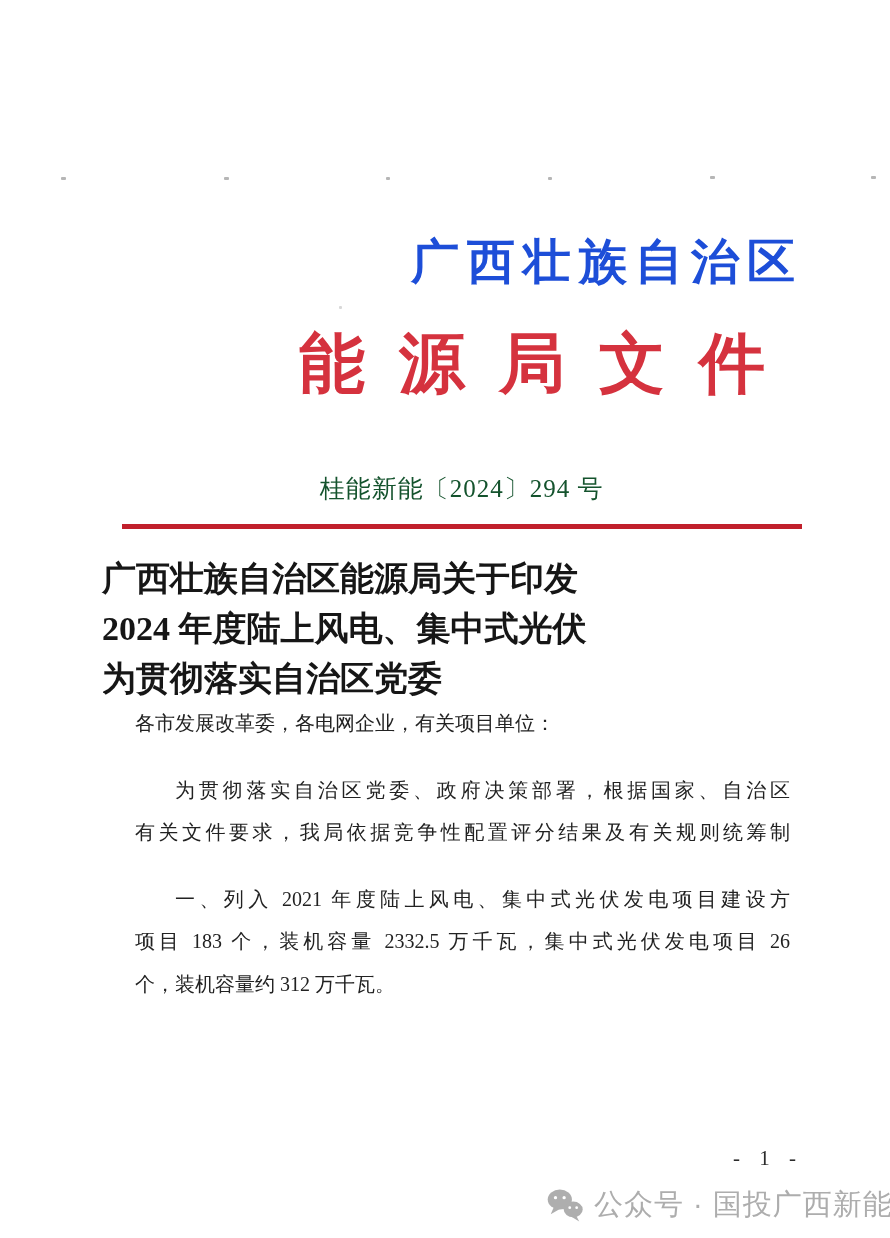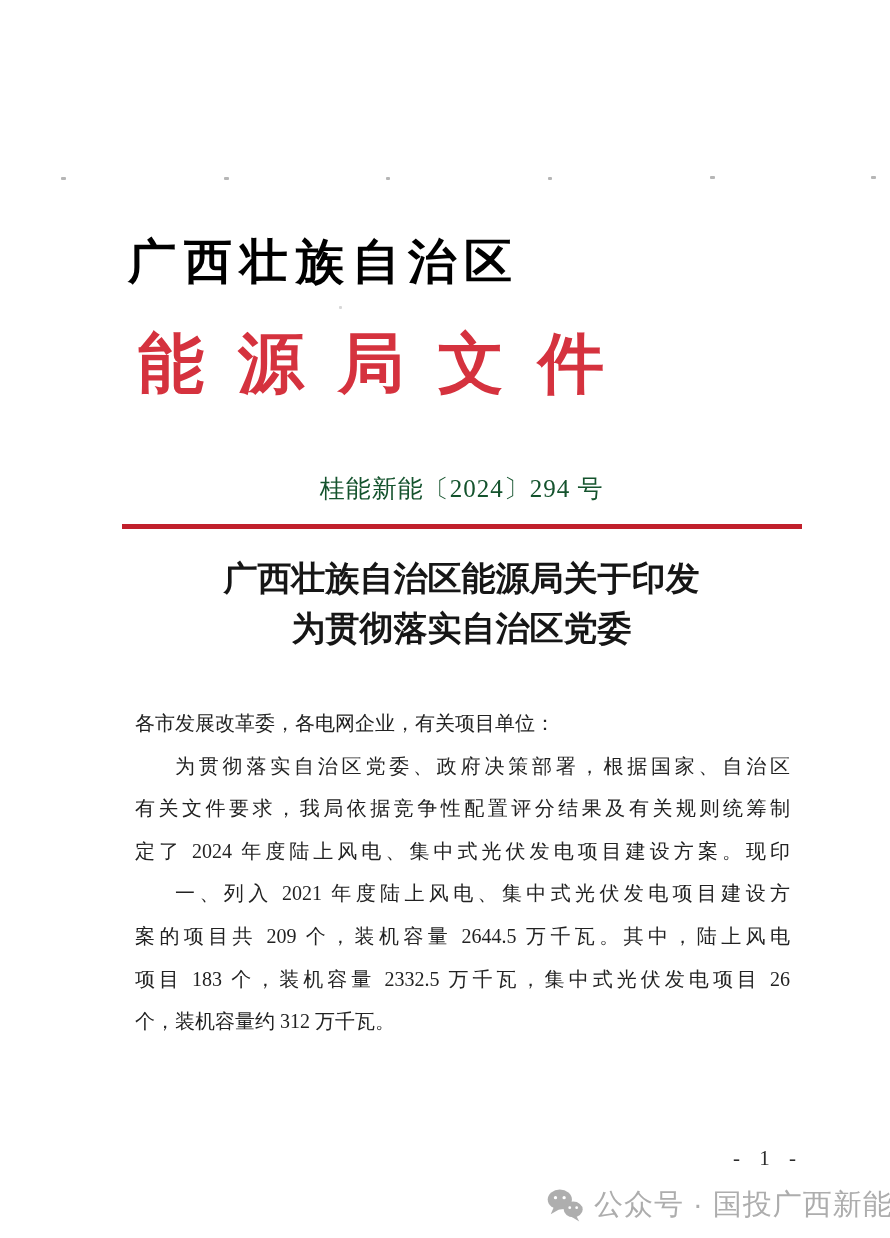--- a/index.html
+++ b/index.html
@@ -10,51 +10,51 @@
     margin:0 auto;
     overflow:hidden;
     font-family:"Liberation Serif","DejaVu Serif",serif;
   }
   
   .speck{position:absolute;background:#8f8f8f;opacity:.65;border-radius:1px;}
 
   
   .issuer1{
     position:absolute;top:236px;left:120px;width:683px;
-    text-align:left;color:#000000;
+    text-align:right;color:#1d4ed8;
     font-size:48px;line-height:1.1;font-weight:bold;
     letter-spacing:8px;padding-left:8px;box-sizing:border-box;
   }
   .issuer2{
-    position:absolute;top:328px;left:104px;width:683px;
-    text-align:left;color:#d5323e;
+    position:absolute;top:328px;left:116px;width:683px;
+    text-align:right;color:#d5323e;
     font-size:66px;line-height:1.1;font-weight:bold;
     letter-spacing:34px;padding-left:34px;box-sizing:border-box;
   }
   .docnum{
     position:absolute;top:474px;left:120px;width:683px;
     text-align:center;color:#14532d;
     font-size:25px;line-height:1.2;letter-spacing:1px;
   }
   .redline{
     position:absolute;top:524px;left:122px;width:680px;height:5px;
     background:#c1202c;
   }
   .title{
     position:absolute;top:554px;left:102px;width:719px;
-    text-align:center;color:#161616;
+    color:#161616;
     font-size:34px;line-height:50px;font-weight:bold;
   }
   .body{
     position:absolute;top:702px;left:135px;width:655px;
     color:#222222;font-size:20px;line-height:42.6px;
   }
   .bline{height:42.6px;overflow:visible;white-space:pre-wrap;}
   .just{text-align:justify;text-align-last:justify;}
-  .ind{text-indent:2em;}
+  .ind{text-indent:2em;margin-top:24px;}
   .pageno{
     position:absolute;top:1146px;left:733px;
     color:#2b2b2b;font-size:21px;letter-spacing:7px;line-height:1.2;
   }
   .watermark{
     position:absolute;top:1184px;left:546px;width:330px;height:42px;
     display:flex;align-items:center;gap:10px;
   }
   .wm-icon{flex:0 0 auto;display:block;}
   .wm-text{
@@ -78,30 +78,29 @@
 
   <div class="issuer1">广西壮族自治区</div>
   <div class="issuer2">能源局文件</div>
 
   <div class="docnum">桂能新能〔2024〕294 号</div>
 
   <div class="redline"></div>
 
   <div class="title">
     <div>广西壮族自治区能源局关于印发</div>
+    <div>2024 年度陆上风电、集中式光伏</div>
     <div>为贯彻落实自治区党委</div>
   </div>
 
   <div class="body">
     <div class="bline">各市发展改革委，各电网企业，有关项目单位：</div>
     <div class="bline just ind">为贯彻落实自治区党委、政府决策部署，根据国家、自治区</div>
     <div class="bline just">有关文件要求，我局依据竞争性配置评分结果及有关规则统筹制</div>
-    <div class="bline just">定了 2024 年度陆上风电、集中式光伏发电项目建设方案。现印</div>
     <div class="bline just ind">一、列入 2021 年度陆上风电、集中式光伏发电项目建设方</div>
-    <div class="bline just">案的项目共 209 个，装机容量 2644.5 万千瓦。其中，陆上风电</div>
     <div class="bline just">项目 183 个，装机容量 2332.5 万千瓦，集中式光伏发电项目 26</div>
     <div class="bline">个，装机容量约 312 万千瓦。</div>
   </div>
 
   <div class="pageno">- 1 -</div>
 
   <div class="watermark">
     <svg class="wm-icon" width="38" height="35" viewBox="0 0 44 40" xmlns="http://www.w3.org/2000/svg">
       <g fill="#aeaeae">
         <ellipse cx="16" cy="13" rx="14" ry="11.5"></ellipse>

